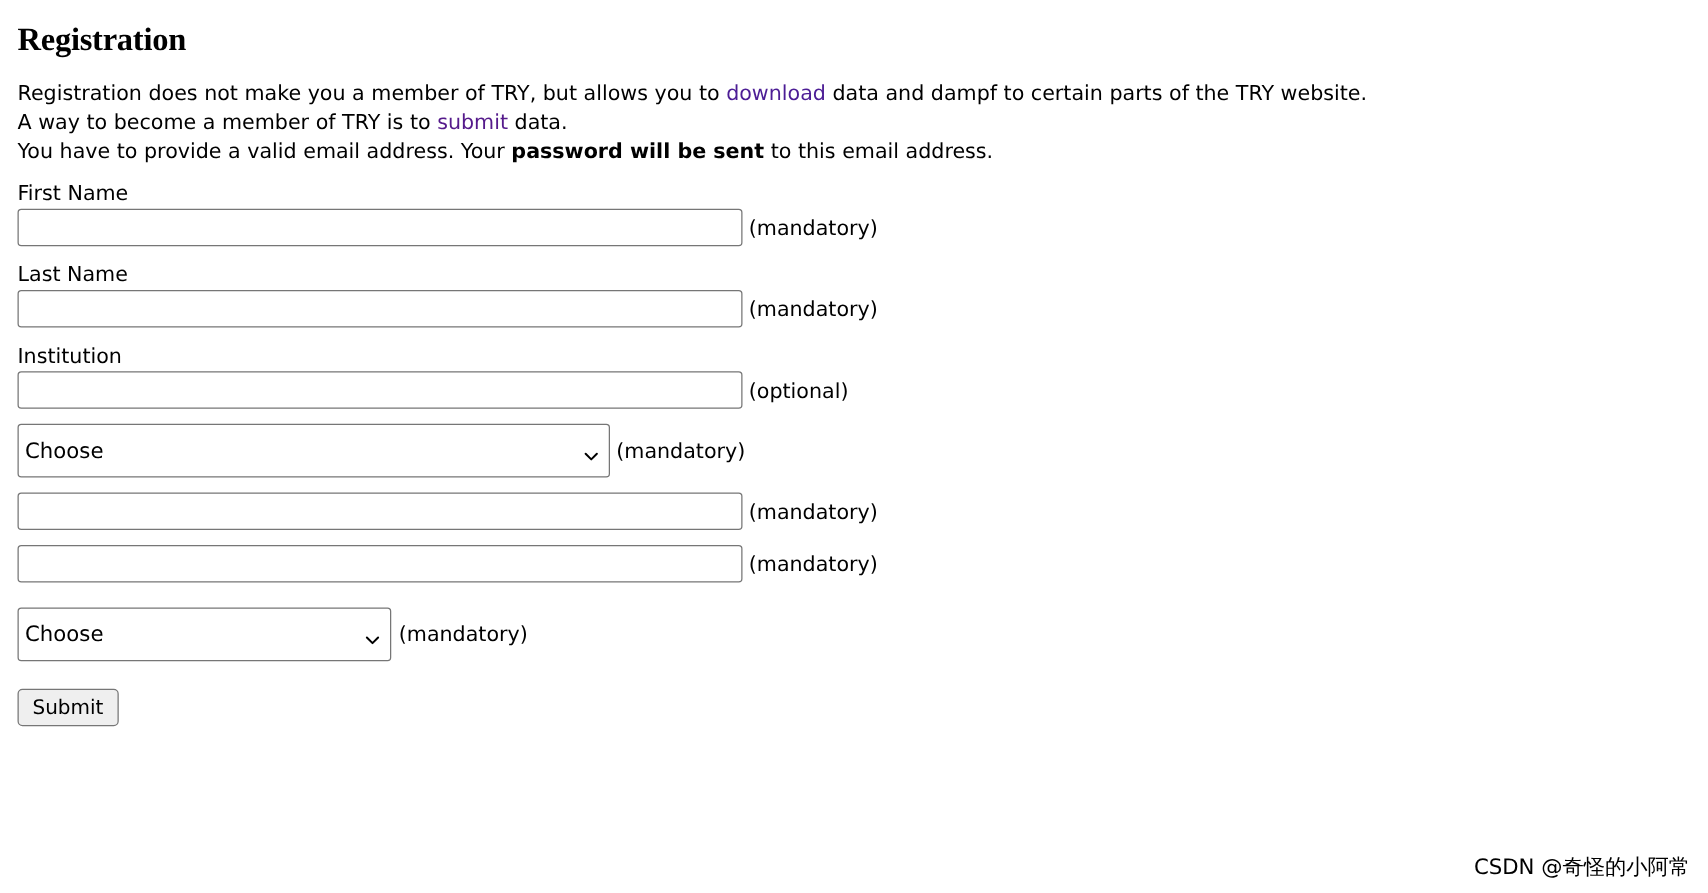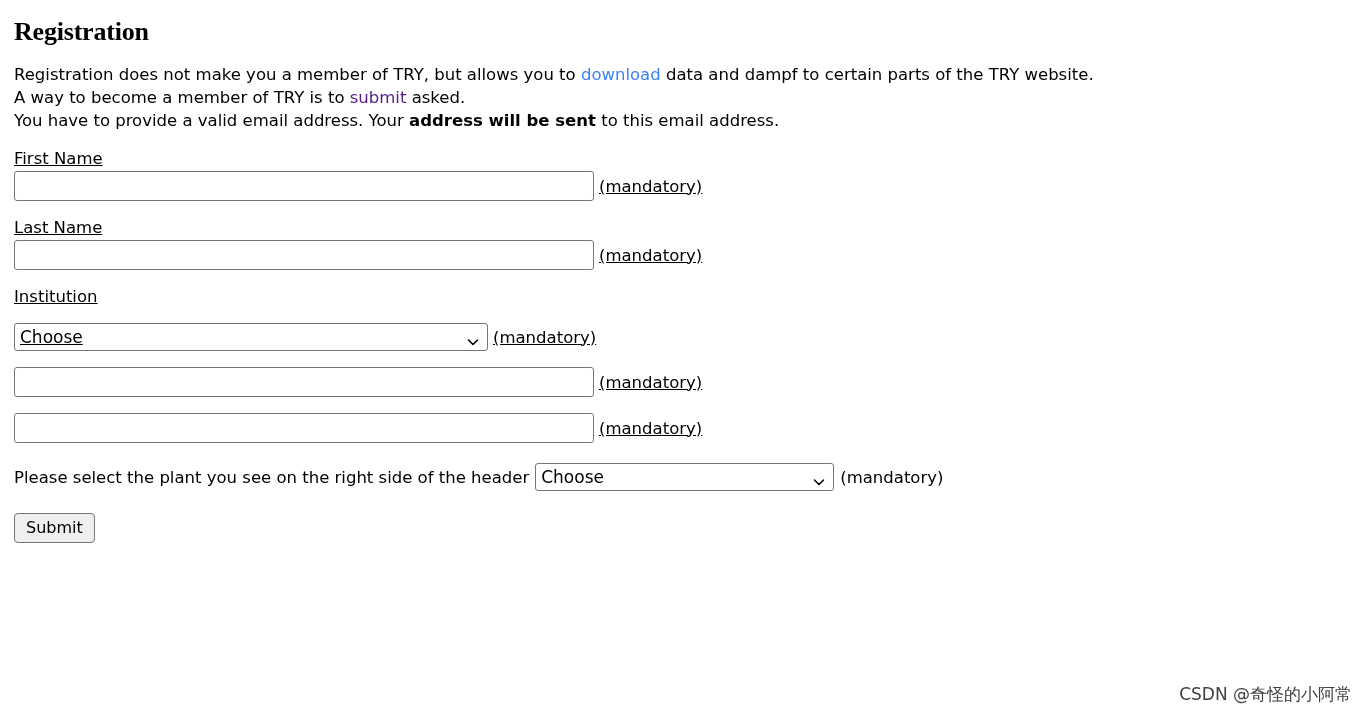--- a/index.html
+++ b/index.html
@@ -28,27 +28,26 @@
     letter-spacing: -0.2px;
   }
   .intro {
     font-size: 16.5px;
     line-height: 23px;
     margin: 0 0 12px 0;
   }
   .intro a {
     text-decoration: none;
   }
-  .intro a.link-download { color: #3b82f6; }
+  .intro a.link-download { color: #4c1d95; }
   .intro a.link-submit   { color: #551a8b; }
   .intro b { font-weight: bold; }
 
   .field-block {
-    margin: 16px 0 12px 0;
-    text-decoration: underline;
+    margin: 0 0 12px 0;
   }
   .field-label {
     font-size: 16.5px;
     line-height: 21px;
     margin: 0 0 2px 0;
     display: block;
   }
   .field-row {
     display: flex;
     align-items: center;
@@ -69,21 +68,21 @@
   }
   .hint {
     font-size: 16.5px;
     line-height: 21px;
     white-space: nowrap;
   }
 
   .select-box {
     position: relative;
     box-sizing: border-box;
-    height: 28px;
+    height: 43px;
     border: 1px solid #767676;
     border-radius: 3px;
     background: #ffffff;
     display: flex;
     align-items: center;
     padding: 0 26px 0 5px;
     font-size: 17px;
     line-height: 26px;
     color: #000;
     cursor: default;
@@ -129,59 +128,63 @@
     font-size: 16px;
     line-height: 20px;
     color: #000;
     cursor: pointer;
   }
 
   .watermark {
     position: absolute;
     right: 14px;
     bottom: 9px;
-    color: #404040;
+    color: #000000;
     font-size: 17px;
     line-height: 22px;
     font-family: "DejaVu Sans", "Liberation Sans", sans-serif;
     white-space: nowrap;
     user-select: none;
   }
 </style>
 </head>
 <body>
 
 <div class="page">
 
   <h1 class="page-title">Registration</h1>
 
   <div class="intro">
     <div><span>Registration does not make you a member of TRY, but allows you to </span><a class="link-download" href="#">download</a><span> data and dampf to certain parts of the TRY website.</span></div>
-    <div><span>A way to become a member of TRY is to </span><a class="link-submit" href="#">submit</a><span> asked.</span></div>
-    <div><span>You have to provide a valid email address. Your </span><b>address will be sent</b><span> to this email address.</span></div>
+    <div><span>A way to become a member of TRY is to </span><a class="link-submit" href="#">submit</a><span> data.</span></div>
+    <div><span>You have to provide a valid email address. Your </span><b>password will be sent</b><span> to this email address.</span></div>
   </div>
 
   <div class="field-block">
     <label class="field-label">First Name</label>
     <div class="field-row">
       <input class="text-input" type="text" value="" style="">
       <span class="hint">(mandatory)</span>
     </div>
   </div>
 
   <div class="field-block">
     <label class="field-label">Last Name</label>
     <div class="field-row">
       <input class="text-input" type="text" value="" style="">
       <span class="hint">(mandatory)</span>
     </div>
   </div>
 
   <div class="field-block">
     <label class="field-label">Institution</label>
+    <div class="field-row">
+      <input class="text-input" type="text" value="" style="">
+      <span class="hint">(optional)</span>
+    </div>
   </div>
 
   <div class="field-block">
     <div class="field-row">
       <div class="select-box select-country">
         <span class="sel-value">Choose</span>
         <span class="chev">
           <svg viewBox="0 0 14 14" width="14" height="14" aria-hidden="true">
               <path d="M2.5 5 L7 9.5 L11.5 5" fill="none" stroke="#000" stroke-width="1.6" stroke-linecap="round" stroke-linejoin="round"></path>
             </svg>
@@ -199,21 +202,20 @@
   </div>
 
   <div class="field-block">
     <div class="field-row">
       <input class="text-input" type="text" value="" style="">
       <span class="hint">(mandatory)</span>
     </div>
   </div>
 
   <div class="plant-row">
-    <span class="plant-label">Please select the plant you see on the right side of the header</span>
     <div class="select-box select-plant">
       <span class="sel-value">Choose</span>
       <span class="chev">
         <svg viewBox="0 0 14 14" width="14" height="14" aria-hidden="true">
             <path d="M2.5 5 L7 9.5 L11.5 5" fill="none" stroke="#000" stroke-width="1.6" stroke-linecap="round" stroke-linejoin="round"></path>
           </svg>
       </span>
     </div>
     <span class="hint">(mandatory)</span>
   </div>

